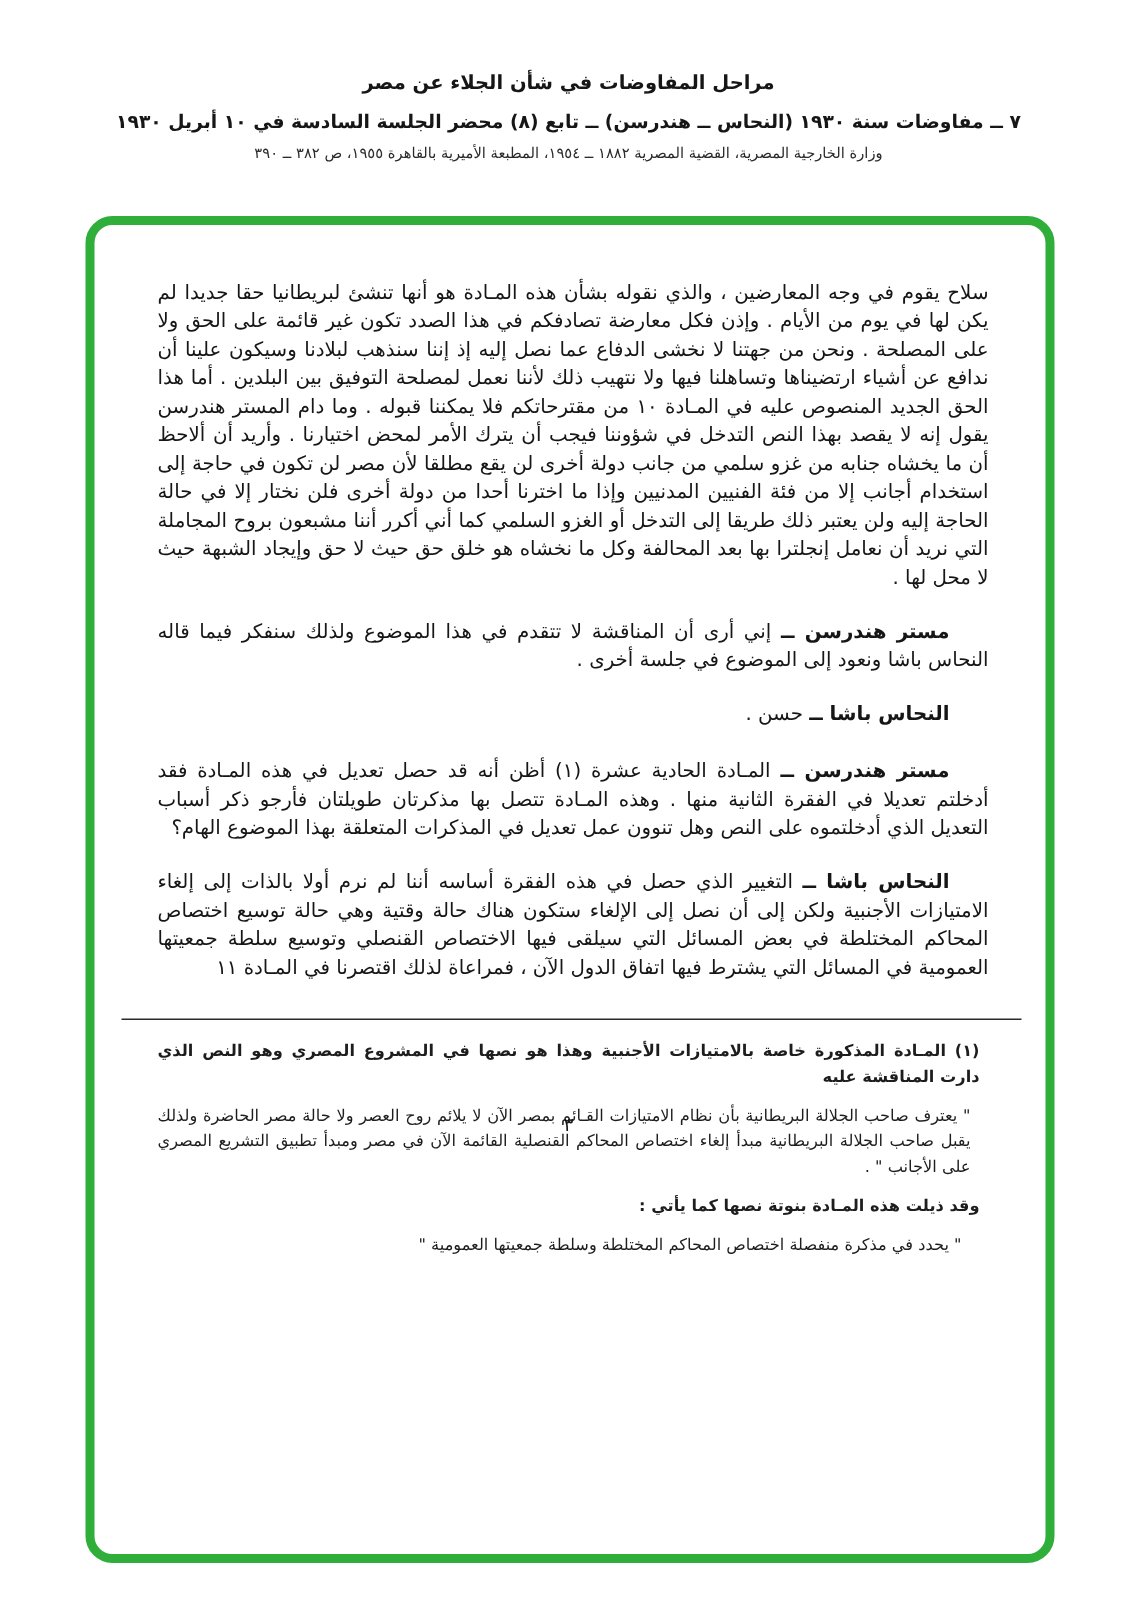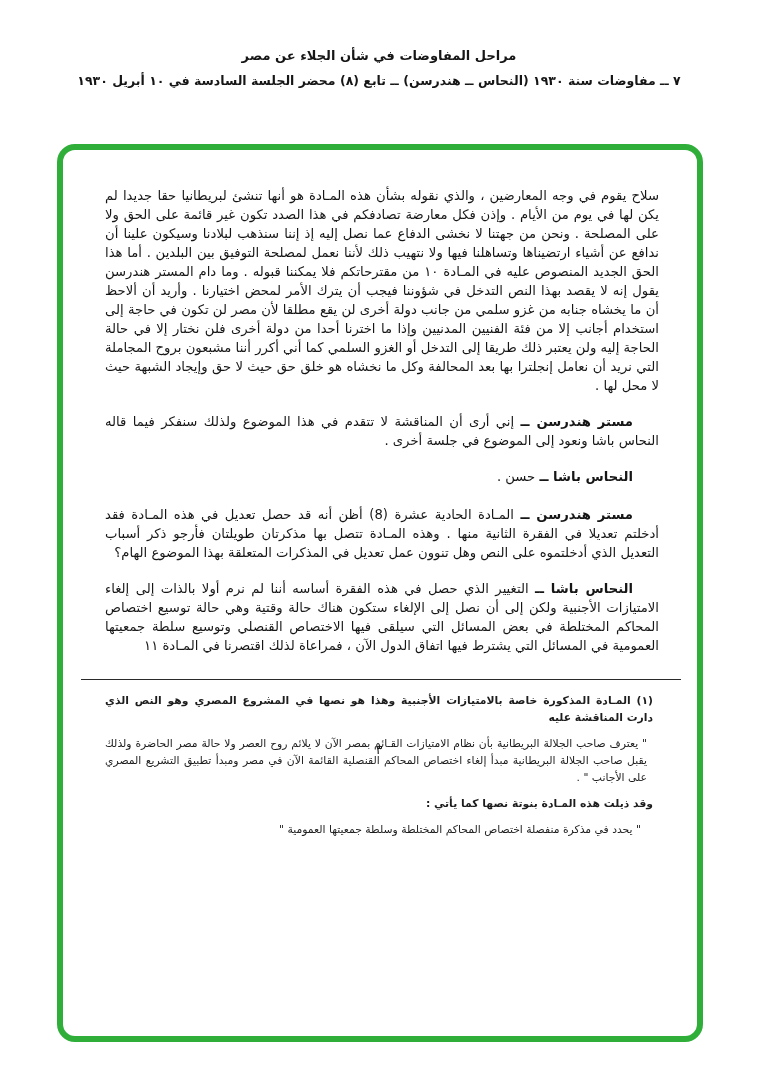--- a/index.html
+++ b/index.html
@@ -112,40 +112,41 @@
   }
 </style>
 </head>
 <body>
 
 <div class="page">
 
   <header class="doc-header">
     <div class="doc-title">مراحل المفاوضات في شأن الجلاء عن مصر</div>
     <div class="doc-subtitle">٧ ــ مفاوضات سنة ١٩٣٠ (النحاس ــ هندرسن) ــ تابع (٨) محضر الجلسة السادسة في ١٠ أبريل ١٩٣٠</div>
+    <div class="doc-source">وزارة الخارجية المصرية، القضية المصرية ١٨٨٢ ــ ١٩٥٤، المطبعة الأميرية بالقاهرة ١٩٥٥، ص ٣٨٢ ــ ٣٩٠</div>
   </header>
 
   <div class="green-box">
     <div class="content">
 
       <p class="para">سلاح يقوم في وجه المعارضين ، والذي نقوله بشأن هذه المـادة هو أنها تنشئ لبريطانيا حقا جديدا لم يكن لها في يوم من الأيام . وإذن فكل معارضة تصادفكم في هذا الصدد تكون غير قائمة على الحق ولا على المصلحة . ونحن من جهتنا لا نخشى الدفاع عما نصل إليه إذ إننا سنذهب لبلادنا وسيكون علينا أن ندافع عن أشياء ارتضيناها وتساهلنا فيها ولا نتهيب ذلك لأننا نعمل لمصلحة التوفيق بين البلدين . أما هذا الحق الجديد المنصوص عليه في المـادة ١٠ من مقترحاتكم فلا يمكننا قبوله . وما دام المستر هندرسن يقول إنه لا يقصد بهذا النص التدخل في شؤوننا فيجب أن يترك الأمر لمحض اختيارنا . وأريد أن ألاحظ أن ما يخشاه جنابه من غزو سلمي من جانب دولة أخرى لن يقع مطلقا لأن مصر لن تكون في حاجة إلى استخدام أجانب إلا من فئة الفنيين المدنيين وإذا ما اخترنا أحدا من دولة أخرى فلن نختار إلا في حالة الحاجة إليه ولن يعتبر ذلك طريقا إلى التدخل أو الغزو السلمي كما أني أكرر أننا مشبعون بروح المجاملة التي نريد أن نعامل إنجلترا بها بعد المحالفة وكل ما نخشاه هو خلق حق حيث لا حق وإيجاد الشبهة حيث لا محل لها .</p>
 
       <p class="para dialogue">
         <span class="speaker">مستر هندرسن ــ</span>
         <span>إني أرى أن المناقشة لا تتقدم في هذا الموضوع ولذلك سنفكر فيما قاله النحاس باشا ونعود إلى الموضوع في جلسة أخرى .</span>
       </p>
 
       <p class="para dialogue nahhas-line">
         <span class="speaker">النحاس باشا ــ</span>
         <span>حسن .</span>
       </p>
 
       <p class="para dialogue">
         <span class="speaker">مستر هندرسن ــ</span>
-        <span>المـادة الحادية عشرة (8) أظن أنه قد حصل تعديل في هذه المـادة فقد أدخلتم تعديلا في الفقرة الثانية منها . وهذه المـادة تتصل بها مذكرتان طويلتان فأرجو ذكر أسباب التعديل الذي أدخلتموه على النص وهل تنوون عمل تعديل في المذكرات المتعلقة بهذا الموضوع الهام؟</span>
+        <span>المـادة الحادية عشرة (١) أظن أنه قد حصل تعديل في هذه المـادة فقد أدخلتم تعديلا في الفقرة الثانية منها . وهذه المـادة تتصل بها مذكرتان طويلتان فأرجو ذكر أسباب التعديل الذي أدخلتموه على النص وهل تنوون عمل تعديل في المذكرات المتعلقة بهذا الموضوع الهام؟</span>
       </p>
 
       <p class="para dialogue">
         <span class="speaker">النحاس باشا ــ</span>
         <span>التغيير الذي حصل في هذه الفقرة أساسه أننا لم نرم أولا بالذات إلى إلغاء الامتيازات الأجنبية ولكن إلى أن نصل إلى الإلغاء ستكون هناك حالة وقتية وهي حالة توسيع اختصاص المحاكم المختلطة في بعض المسائل التي سيلقى فيها الاختصاص القنصلي وتوسيع سلطة جمعيتها العمومية في المسائل التي يشترط فيها اتفاق الدول الآن ، فمراعاة لذلك اقتصرنا في المـادة ١١</span>
       </p>
 
       <hr class="footnote-sep">
 
       <div class="footnote">

